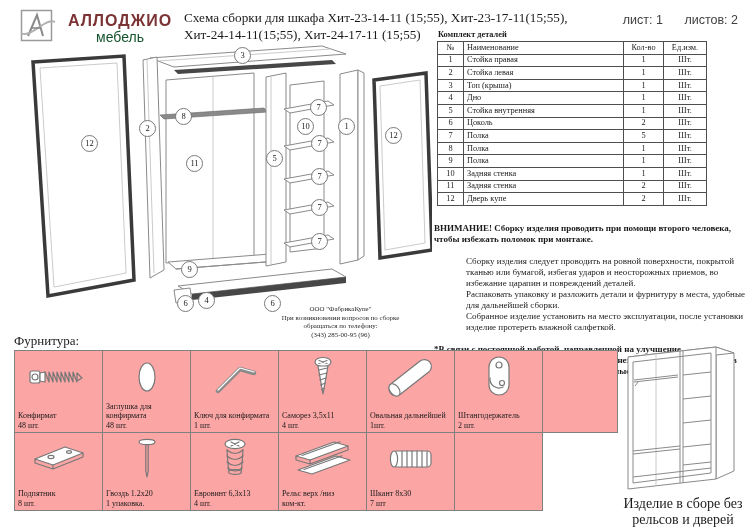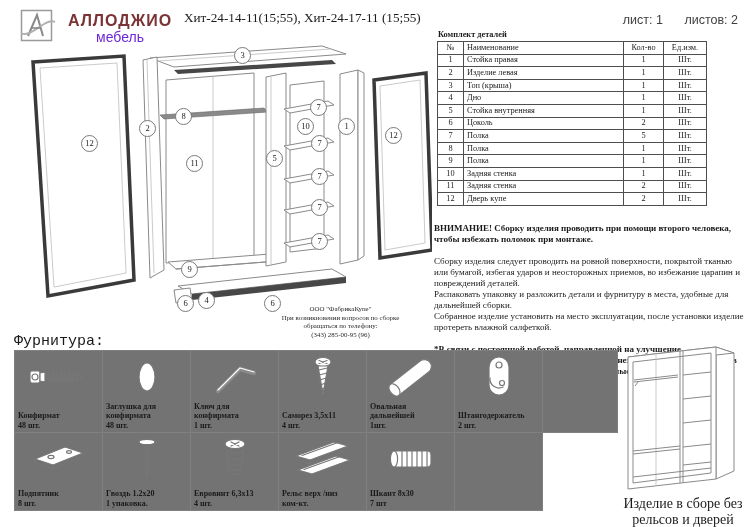--- a/index.html
+++ b/index.html
@@ -8,21 +8,21 @@
     background:#ffffff; color:#1a1a1a;
     font-family:"Liberation Serif", serif;
   }
   .abs { position:absolute; }
 
   
   .logo-mark { left:20px; top:9px; width:36px; height:36px; }
   .brand { left:60px; top:12px; width:120px; text-align:center;
            font-family:"Liberation Sans", sans-serif; }
   .brand-name { font-weight:bold; font-size:16px; letter-spacing:1px; color:#7b3336; }
-  .brand-sub  { font-size:14px; color:#6d28d9; margin-top:-1px; }
+  .brand-sub  { font-size:14px; color:#14532d; margin-top:-1px; }
   .doc-title { left:184px; top:9px; width:390px; font-size:13.2px; line-height:17px; }
   .sheet-info { right:10px; top:13px; font-family:"Liberation Sans", sans-serif;
                 font-size:12.5px; color:#404040; }
   .sheet-info span { margin-left:18px; }
 
   
   .diagram { left:18px; top:40px; width:414px; height:295px; }
   .diagram svg { position:absolute; left:0; top:0; }
   .s   { fill:#ffffff; stroke:#8a8a8a; stroke-width:1; }
   .s2  { fill:none; stroke:#8a8a8a; stroke-width:1; }
@@ -48,31 +48,31 @@
   }
   table.parts th { text-align:left; }
   .col-num  { width:19px; text-align:center !important; }
   .col-name { width:153px; }
   .col-qty  { width:33px; text-align:center !important; }
   .col-unit { width:36px; text-align:center !important; }
 
   
   .notes { left:434px; top:223px; width:312px; font-size:9px; line-height:11px; }
   .notes .warn { font-weight:bold; margin-bottom:11px; }
-  .notes .body { white-space:pre-line; margin-bottom:11px; }
+  .notes .body { white-space:pre-line; margin-bottom:11px;margin-left:32px; }
   .notes .fine { font-weight:bold; }
 
   
-  .hw-title { left:14px; top:333px; font-size:15px;font-family:Liberation Mono, monospace; }
+  .hw-title { left:14px; top:333px; font-size:13px; }
   .hw-grid { left:14px; top:350px;
     display:grid; grid-template-columns:88px 88px 88px 88px 88px 88px 75px;
     grid-template-rows:82px 78px;
     border-top:1px solid #808080; border-left:1px solid #808080; }
   .hw-cell { position:relative; border-right:1px solid #808080;
-             border-bottom:1px solid #808080; background:#737373;font-weight:bold; }
+             border-bottom:1px solid #808080; background:#fca5a5; }
   .hw-icon { position:absolute; left:0; top:0; right:0; height:52px;
              display:flex; align-items:center; justify-content:center; }
   .hw-label { position:absolute; left:3px; right:2px; bottom:2px;
               font-size:8px; line-height:9.5px; }
   .hw-label span { display:block; }
   .ic { fill:none; stroke:#777; stroke-width:1.2; stroke-linecap:round; stroke-linejoin:round; }
   .icf { fill:#fff; stroke:#777; stroke-width:1.2; stroke-linejoin:round; }
 
   
   .assembled { left:620px; top:341px; width:126px; text-align:center; }
@@ -85,20 +85,21 @@
   <rect x="1.5" y="1.5" width="30" height="30" fill="none" stroke="#9a9a9a" stroke-width="1.5"></rect>
   <path d="M8 27 L17 6 L23 27" fill="none" stroke="#8a8a8a" stroke-width="2"></path>
   <path d="M1 24 C 10 30, 26 8, 35 13" fill="none" stroke="#b0b0b0" stroke-width="2"></path>
   <path d="M11 19 L21 19" fill="none" stroke="#8a8a8a" stroke-width="1.6"></path>
 </svg>
 <div class="abs brand">
   <div class="brand-name">АЛЛОДЖИО</div>
   <div class="brand-sub">мебель</div>
 </div>
 <div class="abs doc-title">
+  <div>Схема сборки для шкафа Хит-23-14-11 (15;55), Хит-23-17-11(15;55),</div>
   <div>Хит-24-14-11(15;55), Хит-24-17-11 (15;55)</div>
 </div>
 <div class="abs sheet-info">
   <span>лист: 1</span>
   <span>листов: 2</span>
 </div>
 
 <div class="abs diagram">
   <svg width="414" height="295" viewBox="0 0 414 295">
 
@@ -182,21 +183,21 @@
   </thead>
   <tbody>
       <tr>
         <td class="col-num">1</td>
         <td class="col-name">Стойка правая</td>
         <td class="col-qty">1</td>
         <td class="col-unit">Шт.</td>
       </tr>
       <tr>
         <td class="col-num">2</td>
-        <td class="col-name">Изделие левая</td>
+        <td class="col-name">Стойка левая</td>
         <td class="col-qty">1</td>
         <td class="col-unit">Шт.</td>
       </tr>
       <tr>
         <td class="col-num">3</td>
         <td class="col-name">Топ (крыша)</td>
         <td class="col-qty">1</td>
         <td class="col-unit">Шт.</td>
       </tr>
       <tr>

